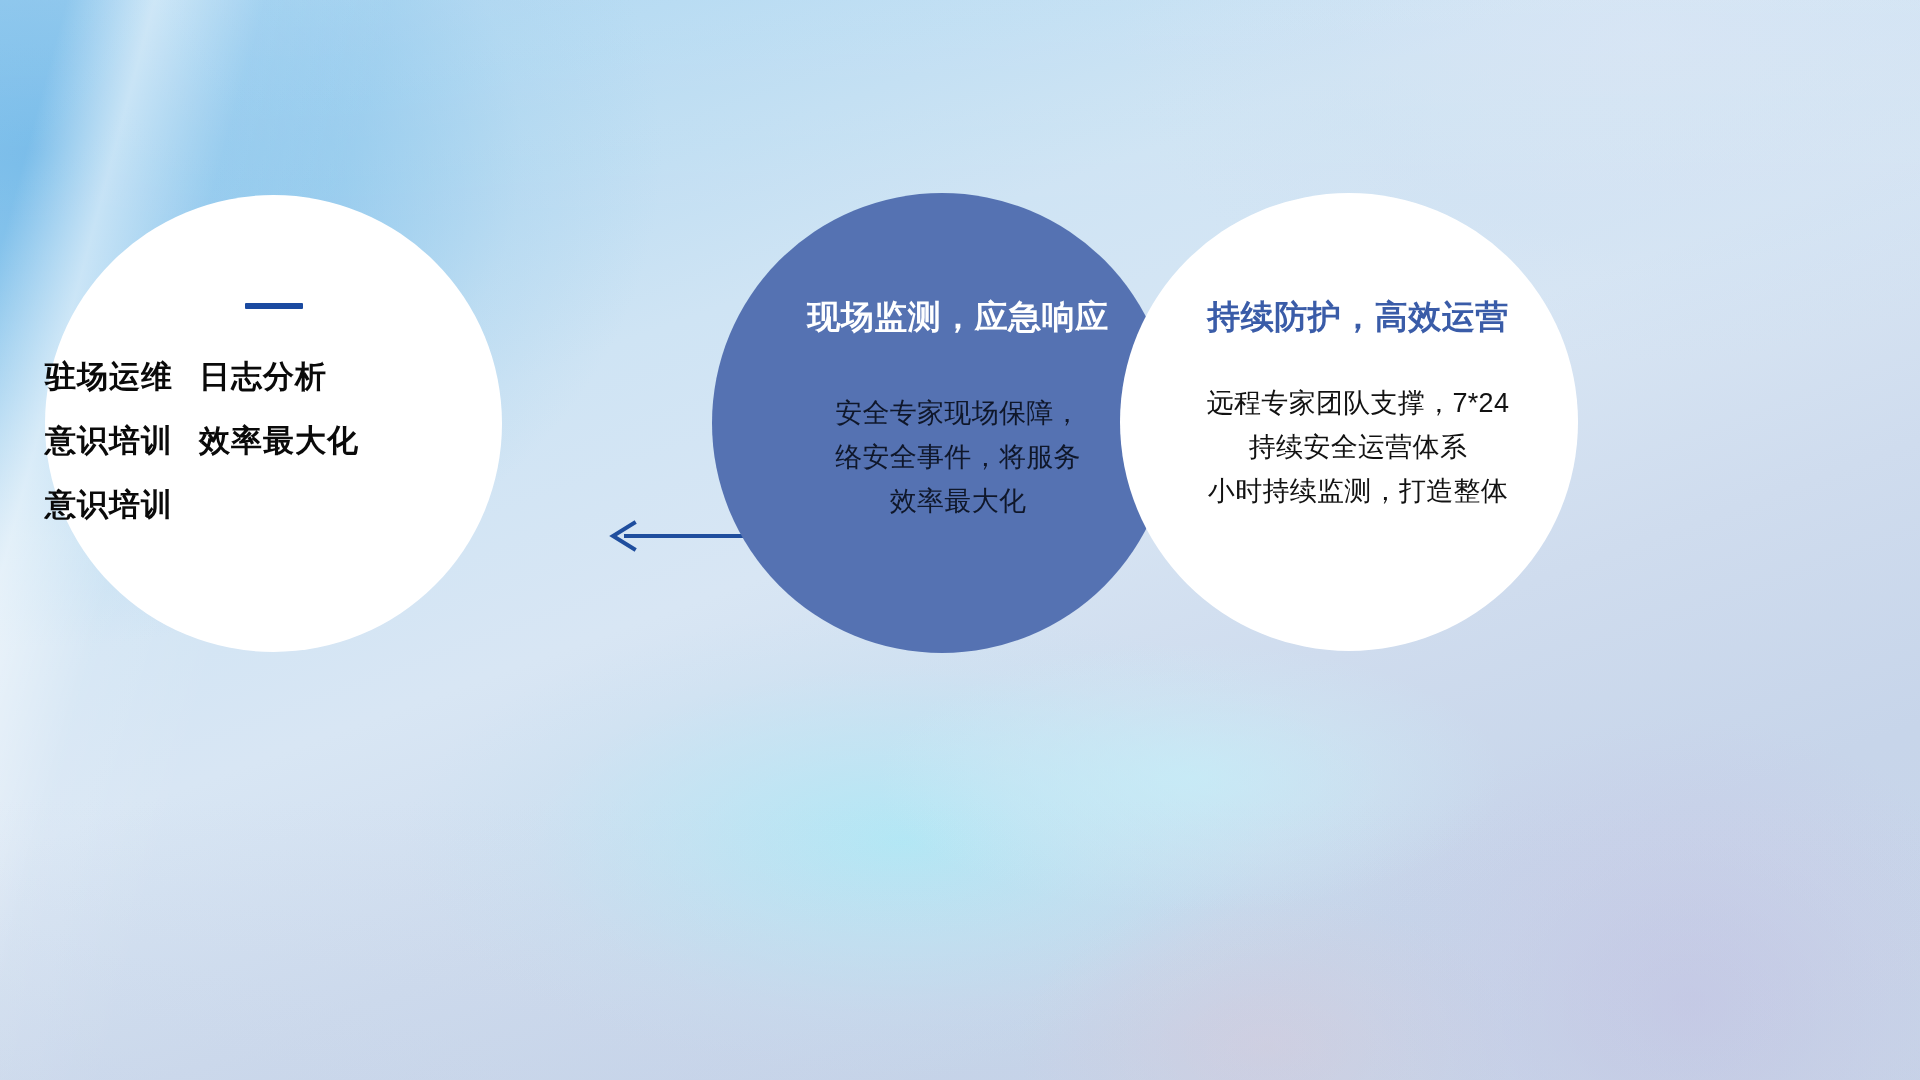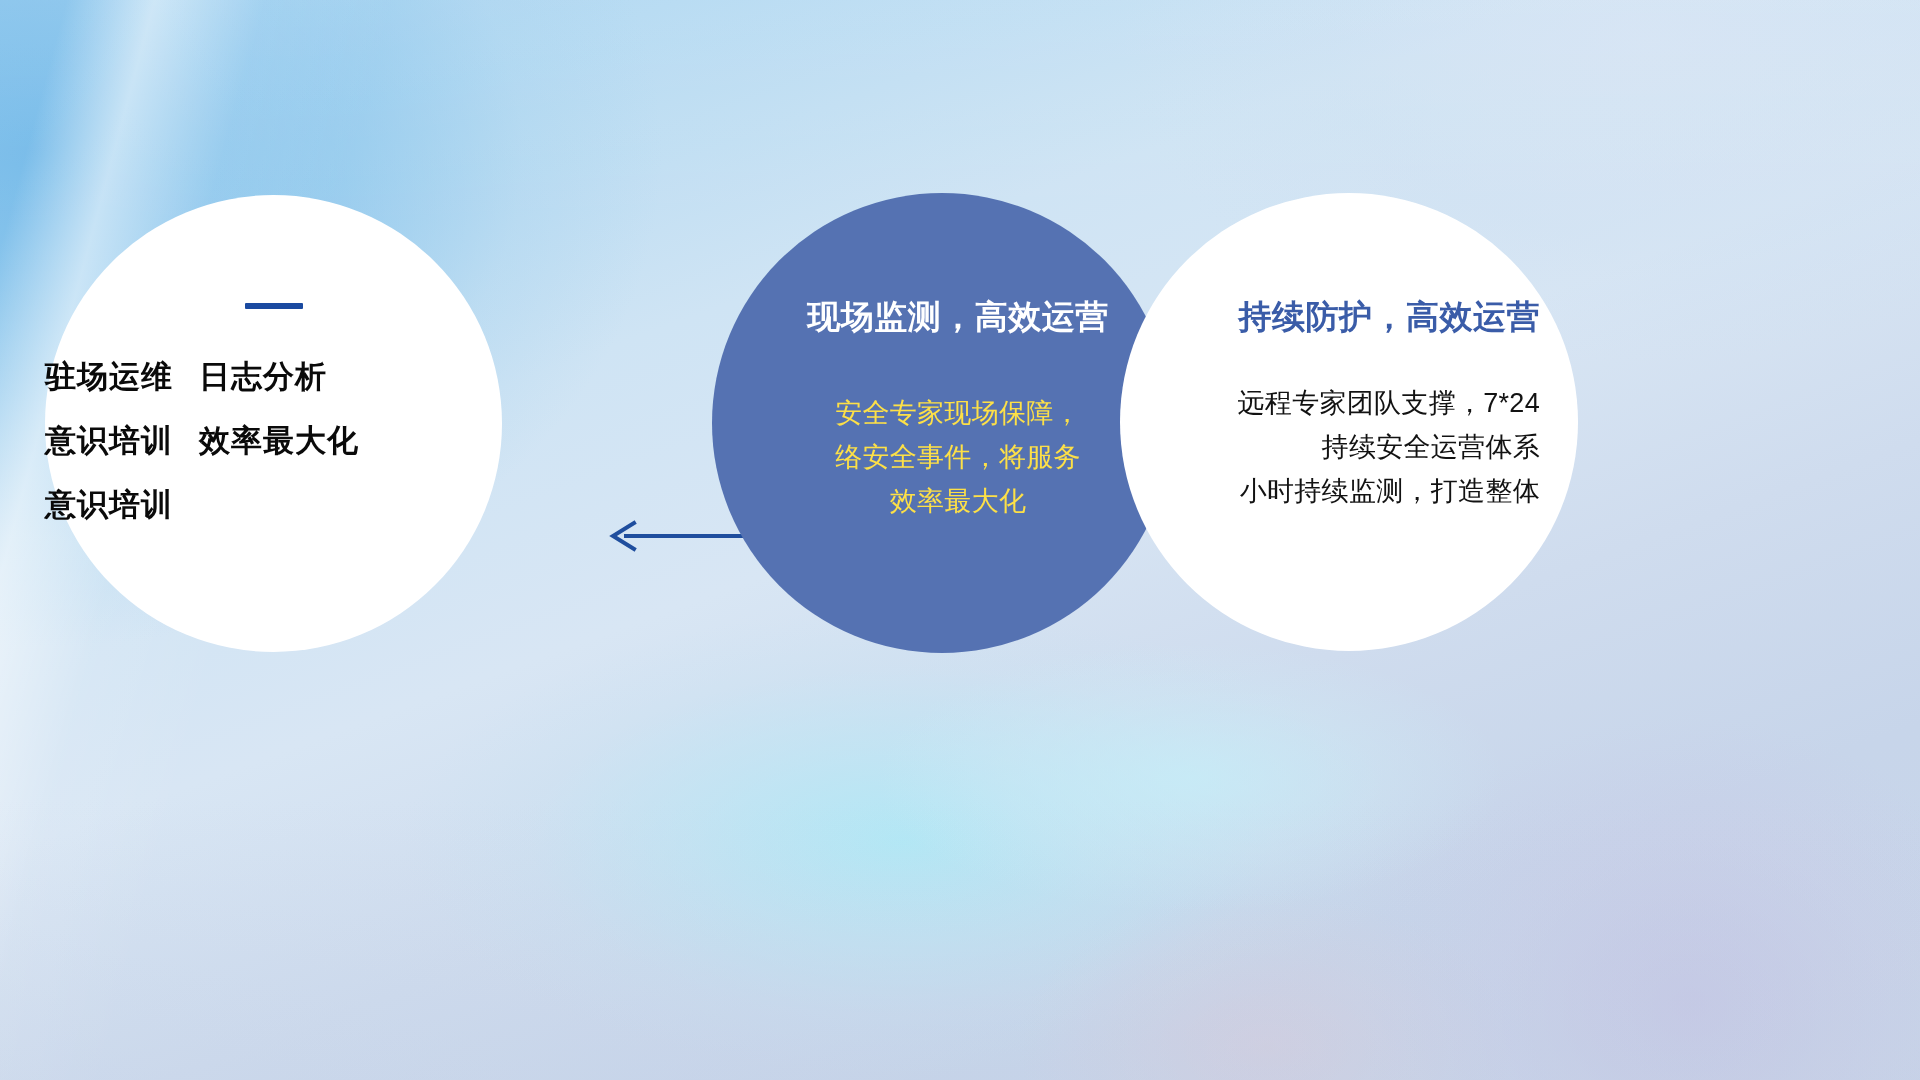--- a/index.html
+++ b/index.html
@@ -163,32 +163,32 @@
     font-size: 33px;
     font-weight: bold;
     color: #ffffff;
     letter-spacing: 0.5px;
     line-height: 1.2;
     white-space: nowrap;
   }
   .onsite-body {
     margin-top: 54px;
     font-size: 27px;
-    color: #fde047;
+    color: #0f172a;
     line-height: 1.63;
     letter-spacing: 0.3px;
   }
 
   
   .remote-inner {
     position: absolute;
     left: 38px;
-    right: 38px;
+    right: 20px;
     top: 104px;
-    text-align: right;
+    text-align: center;
   }
   .remote-title {
     font-size: 33px;
     font-weight: bold;
     color: #3a5ca8;
     letter-spacing: 0.5px;
     line-height: 1.2;
     white-space: nowrap;
   }
   .remote-body {
@@ -242,21 +242,21 @@
       </div>
 
       <div class="service-row">
         <span>意识培训</span>
       </div>
     </div>
   </div>
 
   <div class="circle" id="circle-onsite">
     <div class="onsite-inner">
-      <div class="onsite-title">现场监测，高效运营</div>
+      <div class="onsite-title">现场监测，应急响应</div>
       <div class="onsite-body">
         <div>安全专家现场保障，</div>
         <div>络安全事件，将服务</div>
         <div>效率最大化</div>
       </div>
     </div>
   </div>
 
   <div class="circle" id="circle-remote">
     <div class="remote-inner">

